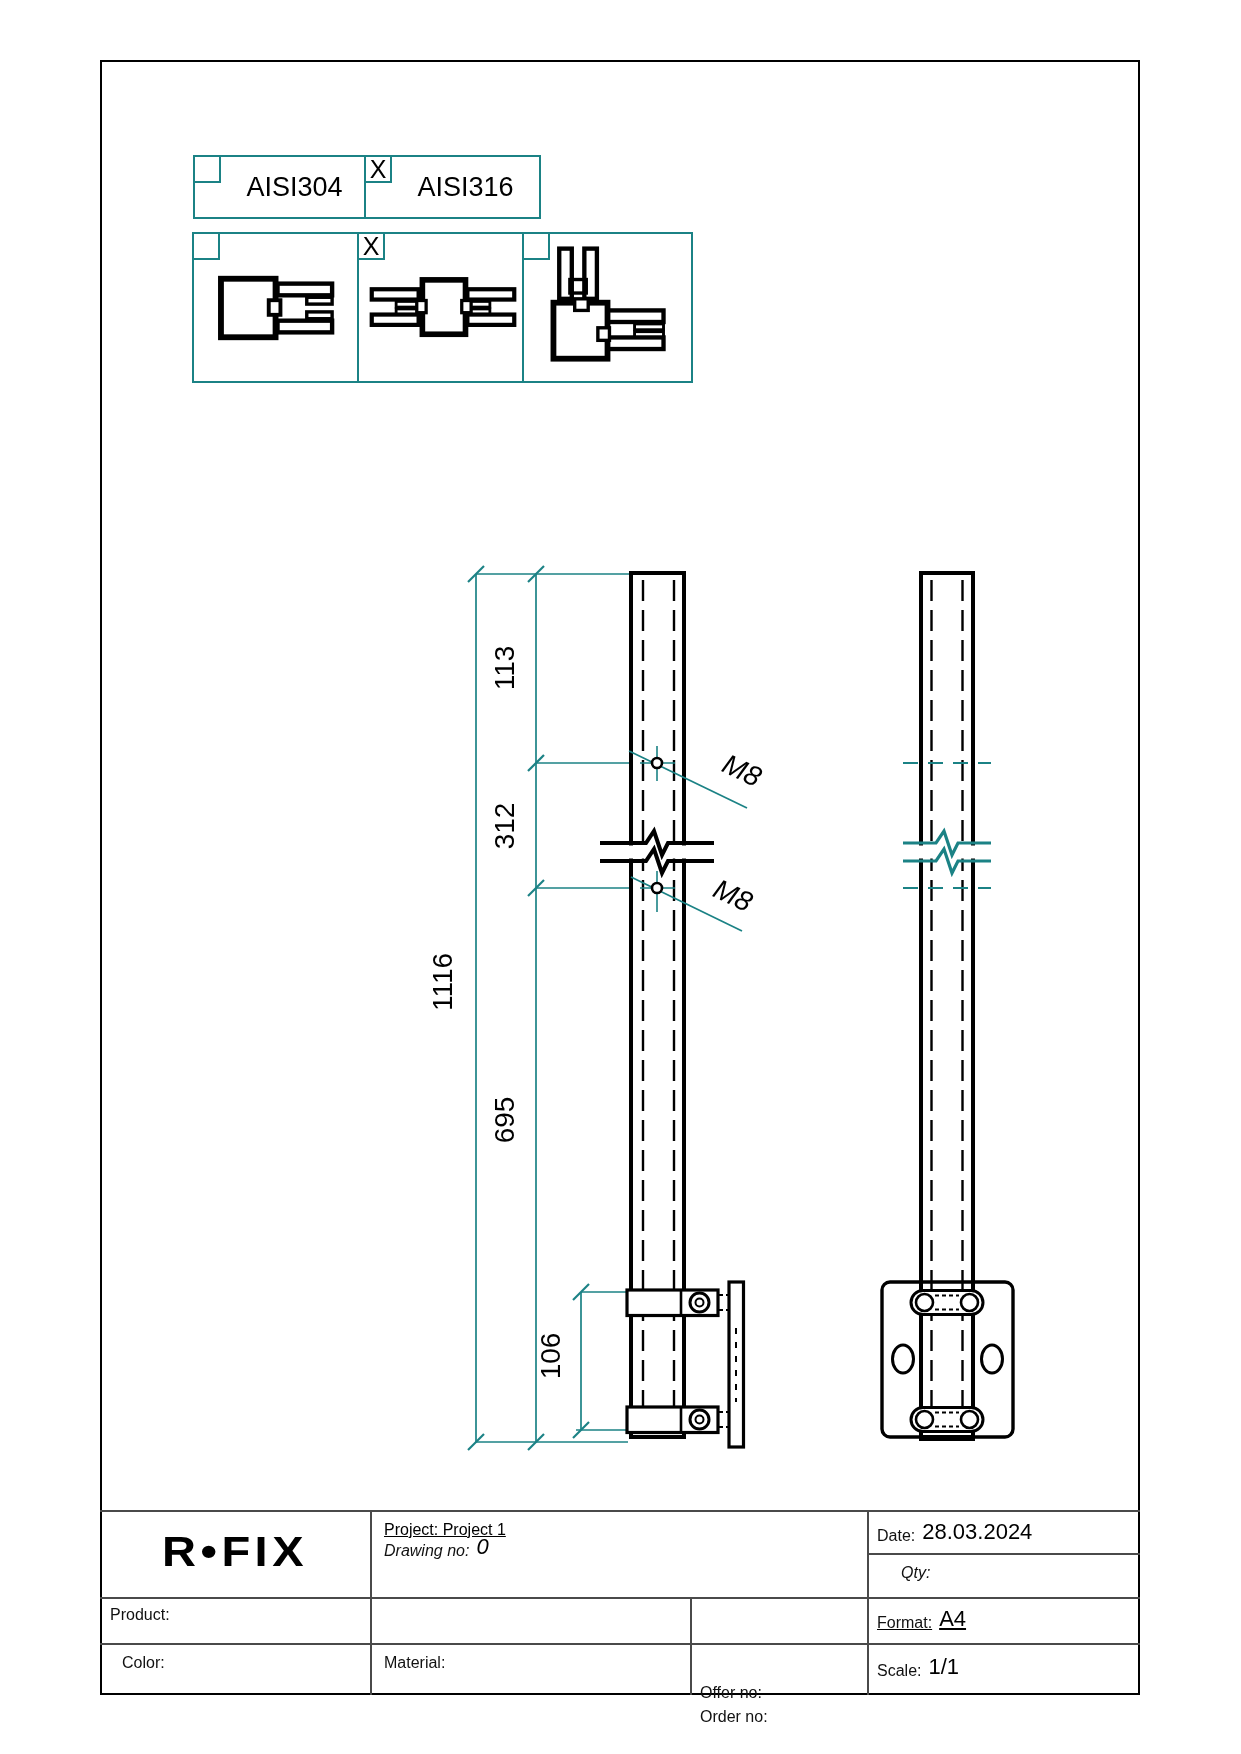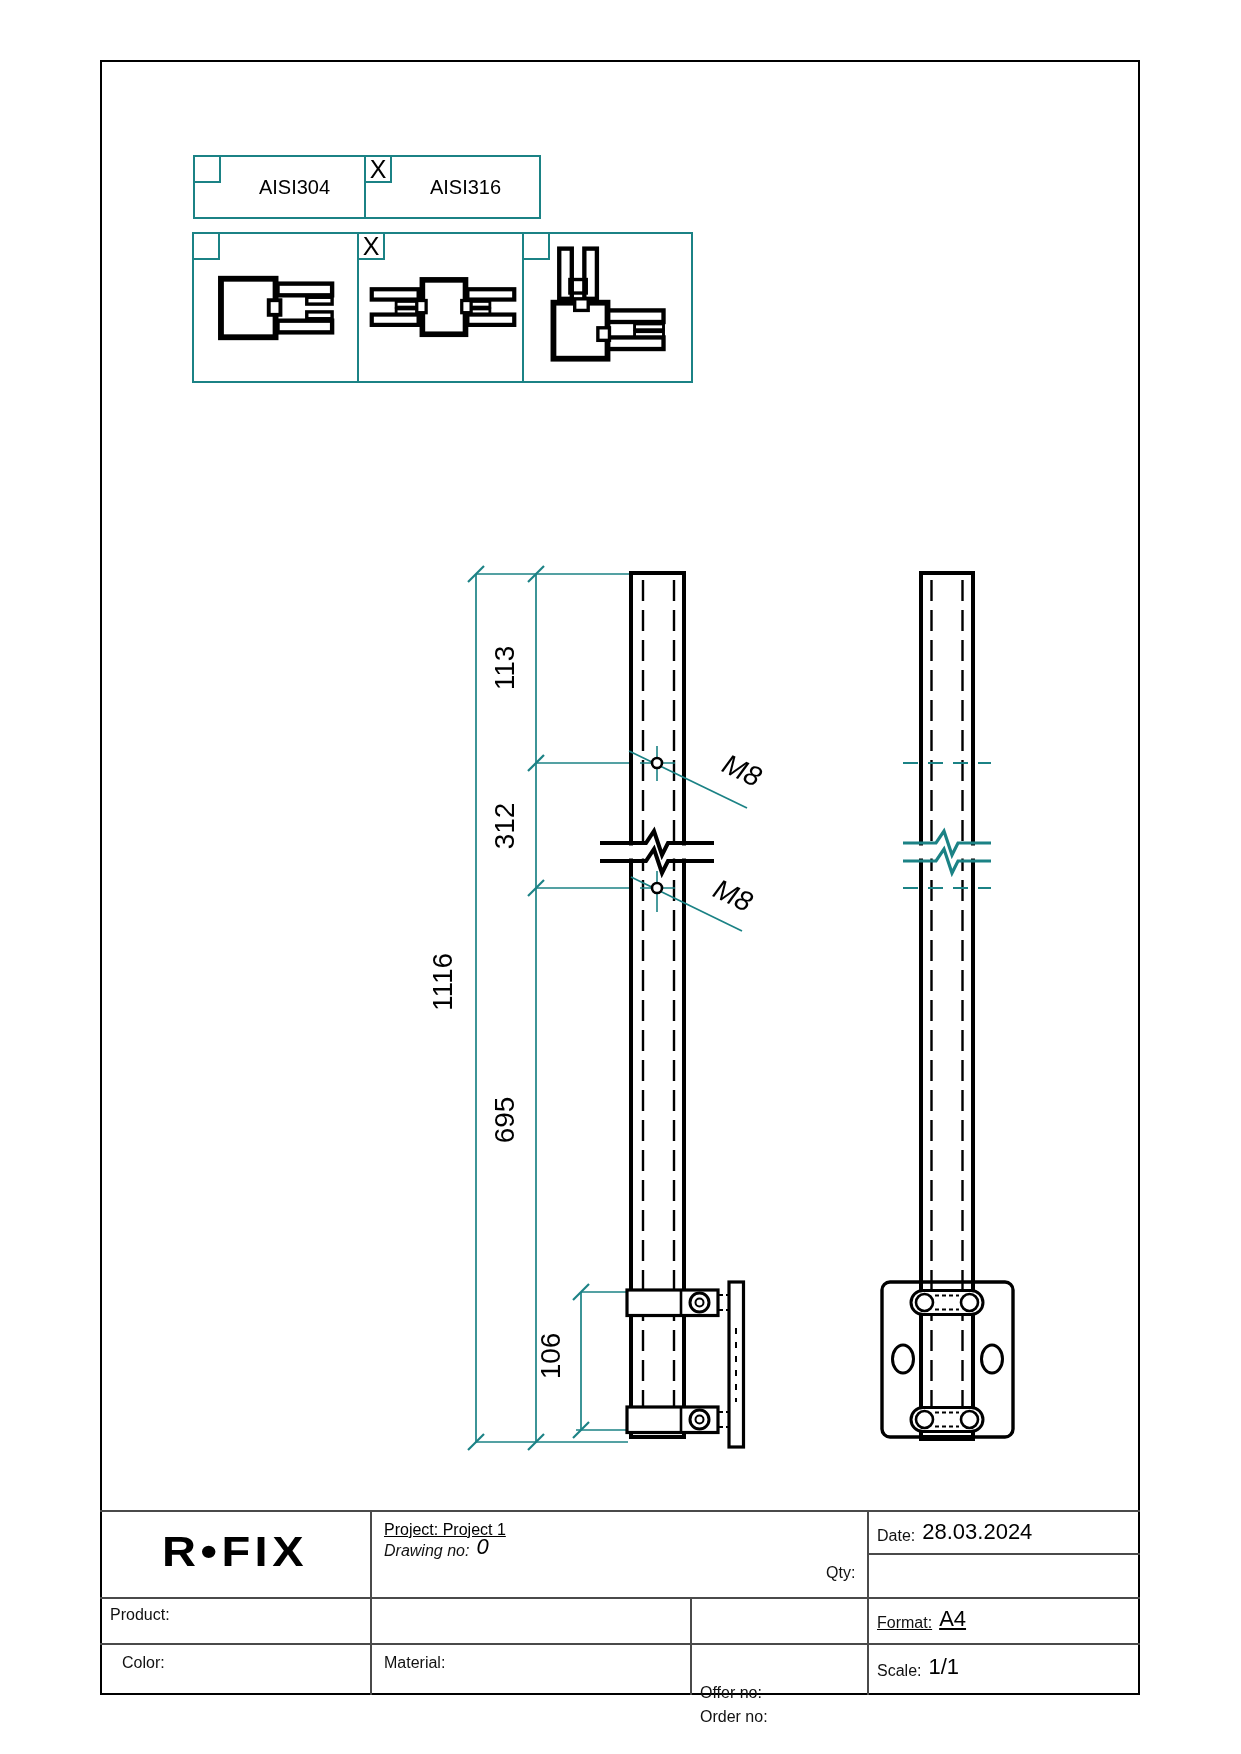--- a/index.html
+++ b/index.html
@@ -3,21 +3,21 @@
 <meta charset="utf-8">
 <style>
   html,body{margin:0;padding:0;background:#fff;}
   body{width:1241px;height:1754px;position:relative;font-family:"Liberation Sans",sans-serif;color:#000;}
   .abs{position:absolute;box-sizing:border-box;}
   
   .sheet-border{left:100px;top:60px;width:1040px;height:1635px;border:2px solid #000;background:#fff;}
   
   .sel-cell{position:absolute;border:2px solid #1b8285;background:#fff;display:flex;align-items:center;justify-content:center;}
   .chk{position:absolute;top:-2px;left:-2px;width:28px;height:28px;border:2px solid #1b8285;background:#fff;display:flex;align-items:center;justify-content:center;font-size:25px;line-height:1;color:#000;box-sizing:border-box;}
-  .sel-label{font-size:20px;padding-left:26px;}
+  .sel-label{font-size:27px;padding-left:26px;}
   
   .tbl{background:#4a4a4a;}
   .tb-label{font-size:16px;color:#111;}
   .tb-value{font-size:22px;color:#000;}
   .tb-pair{display:flex;align-items:flex-end;gap:7px;white-space:nowrap;}
   .logo{font-weight:bold;font-size:42px;letter-spacing:4px;transform:scaleX(1.12);transform-origin:center;white-space:nowrap;}
   svg{display:block;}
 </style>
 </head>
 <body>
@@ -218,21 +218,21 @@
   <div class="abs tbl" style="left:690px;top:1597px;width:2px;height:98px;"></div>
   <div class="abs tbl" style="left:867px;top:1510px;width:2px;height:185px;"></div>
 
   <div class="abs logo" style="left:100px;top:1528px;width:270px;text-align:center;">R•FIX</div>
 
   <div class="abs" style="left:384px;top:1521px;font-size:16px;text-decoration:underline;">Project: Project 1</div>
   <div class="abs tb-pair" style="left:877px;top:1519px;">
     <span class="tb-label">Date:</span>
     <span class="tb-value">28.03.2024</span>
   </div>
-  <div class="abs tb-label" style="left:826px;top:1564px;">Qty:</div>
+  <div class="abs tb-label" style="left:901px;top:1564px;font-style:italic;">Qty:</div>
 
   <div class="abs tb-label" style="left:110px;top:1606px;text-align:center;">Product:</div>
   <div class="abs tb-pair" style="left:384px;top:1534px;font-style:italic;">
     <span class="tb-label">Drawing no:</span>
     <span class="tb-value">0</span>
   </div>
   <div class="abs tb-label" style="left:700px;top:1640px;margin-top:44px;">Offer no:</div>
   <div class="abs tb-pair" style="left:877px;top:1606px;text-decoration:underline;">
     <span class="tb-label">Format:</span>
     <span class="tb-value">A4</span>

